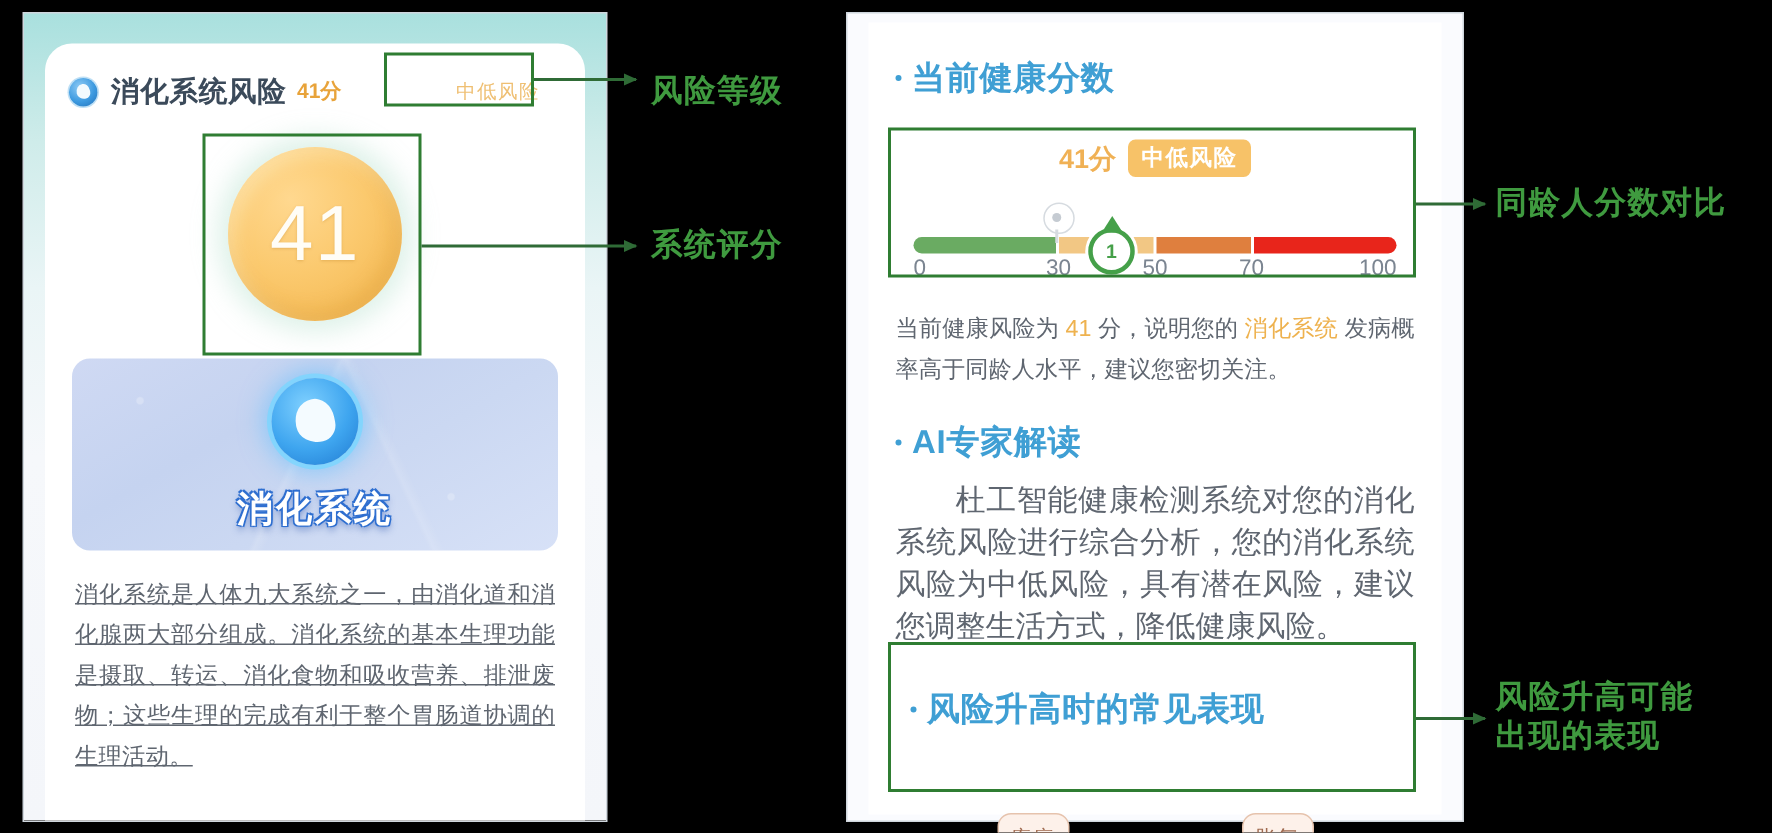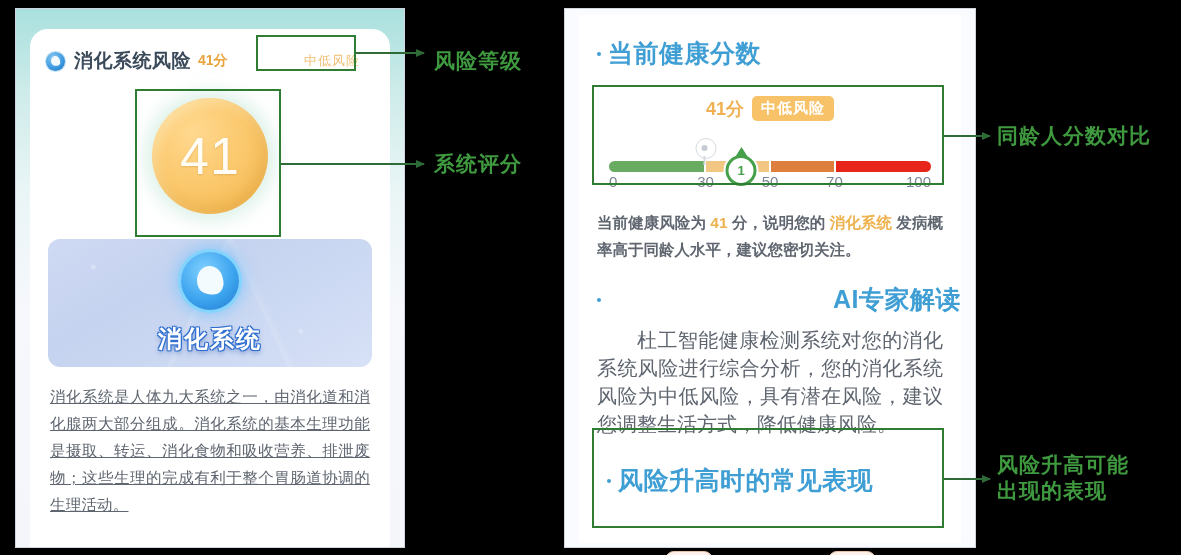--- a/index.html
+++ b/index.html
@@ -80,21 +80,21 @@
   .lp-desc{
     margin:16px 20px 0 20px;font-size:15.5px;line-height:27px;color:#5f6670;text-align:justify;letter-spacing:.2px;text-decoration:underline;
   }
 
   
   .right-panel{
     position:absolute;left:565px;top:9px;width:410px;height:538px;background:#fafbfe;
     box-shadow:0 0 0 1px #cfd6dd;
   }
   .rp-card{position:absolute;left:14px;top:6px;width:382px;height:528px;background:#fff;}
-  .sec-title{display:flex;align-items:center;font-size:25px;font-weight:bold;color:#3f9fd4;letter-spacing:.5px;}
+  .sec-title{display:flex;align-items:center;font-size:22px;font-weight:bold;color:#3f9fd4;letter-spacing:.5px;}
   .sec-title .dot{width:4px;height:4px;border-radius:50%;background:#3f9fd4;margin-right:7px;flex:0 0 auto;}
 
   .score-box{margin:12px 16px 0 16px;padding:14px 14px 10px 14px;}
   .score-head{display:flex;align-items:center;justify-content:center;gap:8px;}
   .score-pts{font-size:18px;color:#f0b155;font-weight:bold;}
   .score-tag{background:#f7c268;color:#fff;font-size:15px;font-weight:bold;padding:3px 9px;border-radius:5px;letter-spacing:1px;}
 
   .gauge{position:relative;height:48px;margin-top:18px;}
   .bar{position:absolute;left:0;right:0;top:22px;height:11px;display:flex;gap:2px;}
   .seg{height:11px;}
@@ -111,21 +111,21 @@
   .pin-green{
     width:25px;height:25px;border-radius:50%;background:#fff;border:3px solid #45a049;
     color:#45a049;font-size:13px;font-weight:bold;display:flex;align-items:center;justify-content:center;
     position:relative;box-shadow:0 0 0 2px #fff;
   }
   .pin-green:before{
     content:"";position:absolute;left:50%;top:-11px;transform:translateX(-50%);
     border-left:7px solid transparent;border-right:7px solid transparent;border-bottom:11px solid #45a049;
   }
 
-  .rp-para{margin:12px 18px 0 18px;font-size:15.5px;line-height:27px;color:#5f6670;text-align:justify;font-weight:bold;}
+  .rp-para{margin:12px 18px 0 18px;font-size:15.5px;line-height:27px;color:#5f6670;text-align:justify;}
   .rp-para .hi{color:#eeb24f;}
   .rp-ai{margin:10px 18px 0 18px;font-size:20px;line-height:28px;color:#5f6670;text-align:justify;text-indent:2em;}
 
   .symptom-box{margin:14px 16px 0 16px;padding:12px 12px 16px 12px;}
   .tags{display:flex;justify-content:space-around;margin-top:18px;}
   .tag{
     background:#fdf1ea;border:1px solid #e6c3ad;border-radius:9px;
     color:#9f6a50;font-size:14px;padding:7px 8px;letter-spacing:1px;margin-top:36px;
   }
 </style>
@@ -198,21 +198,21 @@
             <span class="tick" style="left:70%;">70</span>
             <span class="tick last" style="left:100%;">100</span>
           </div>
         </div>
       </div>
 
       <div class="rp-para">
         <span>当前健康风险为 </span><span class="hi">41</span><span> 分，说明您的 </span><span class="hi">消化系统</span><span> 发病概率高于同龄人水平，建议您密切关注。</span>
       </div>
 
-      <div class="sec-title" style="margin:20px 0 0 18px;justify-content:space-between;">
+      <div class="sec-title" style="margin:20px 0 0 18px;">
         <span class="dot"></span>
         <span>AI专家解读</span>
       </div>
 
       <div class="rp-ai">杜工智能健康检测系统对您的消化系统风险进行综合分析，您的消化系统风险为中低风险，具有潜在风险，建议您调整生活方式，降低健康风险。</div>
 
       <div class="symptom-box">
         <div class="sec-title">
           <span class="dot"></span>
           <span>风险升高时的常见表现</span>

